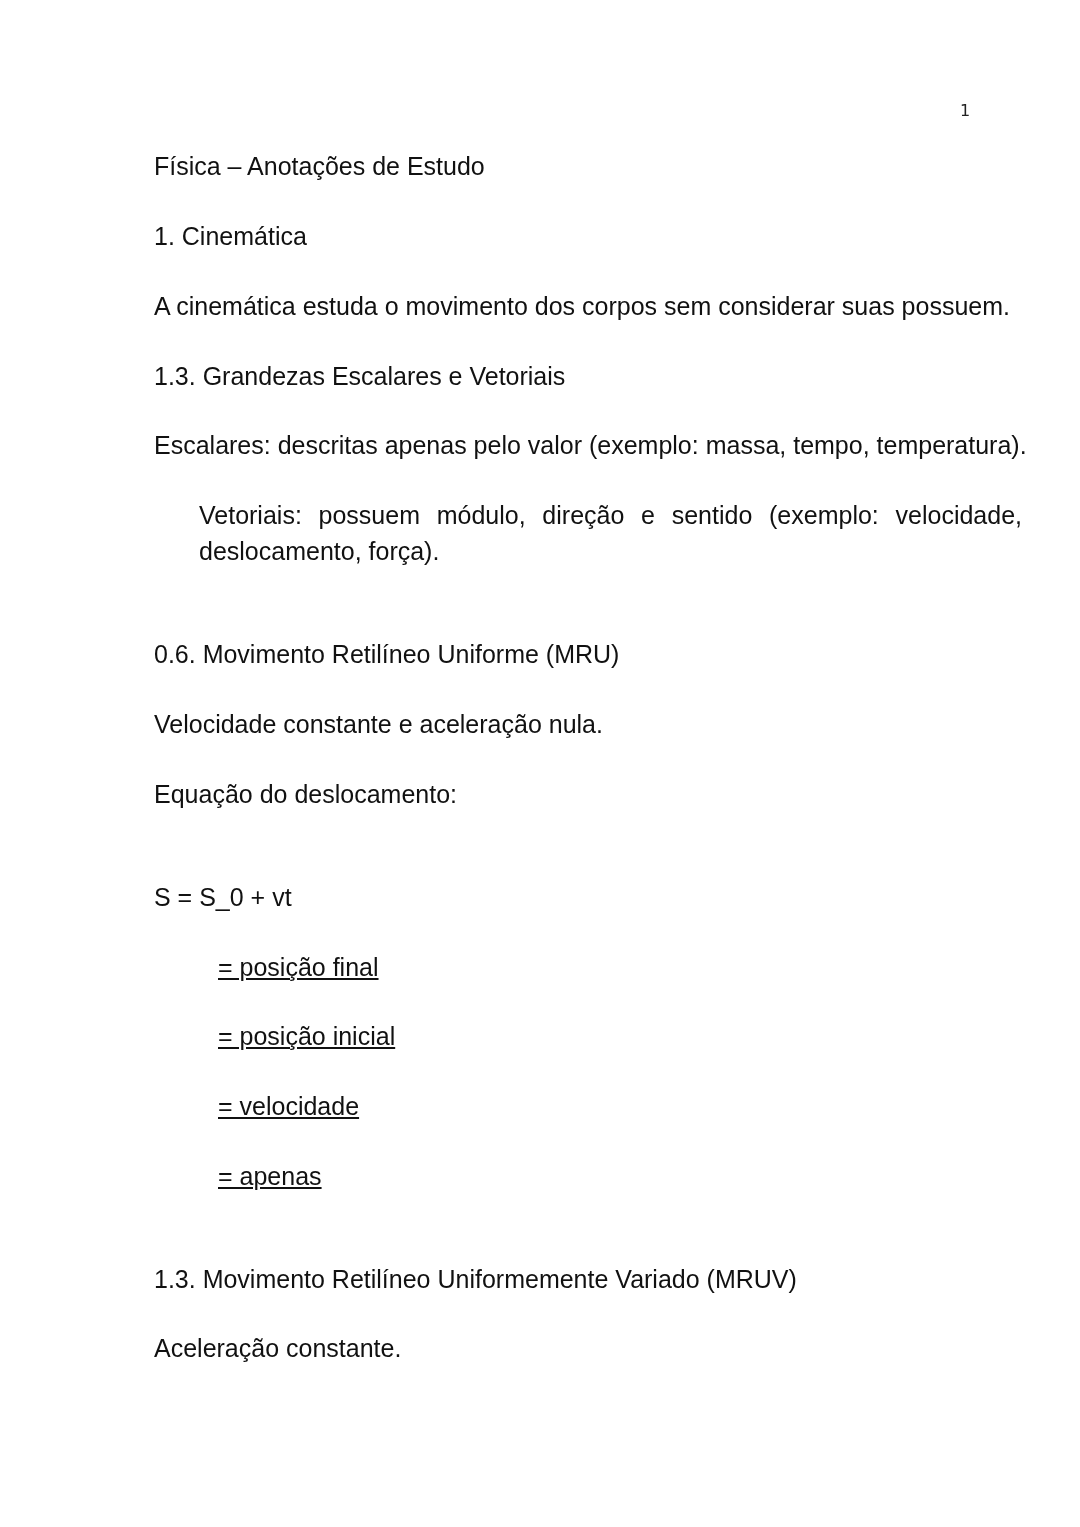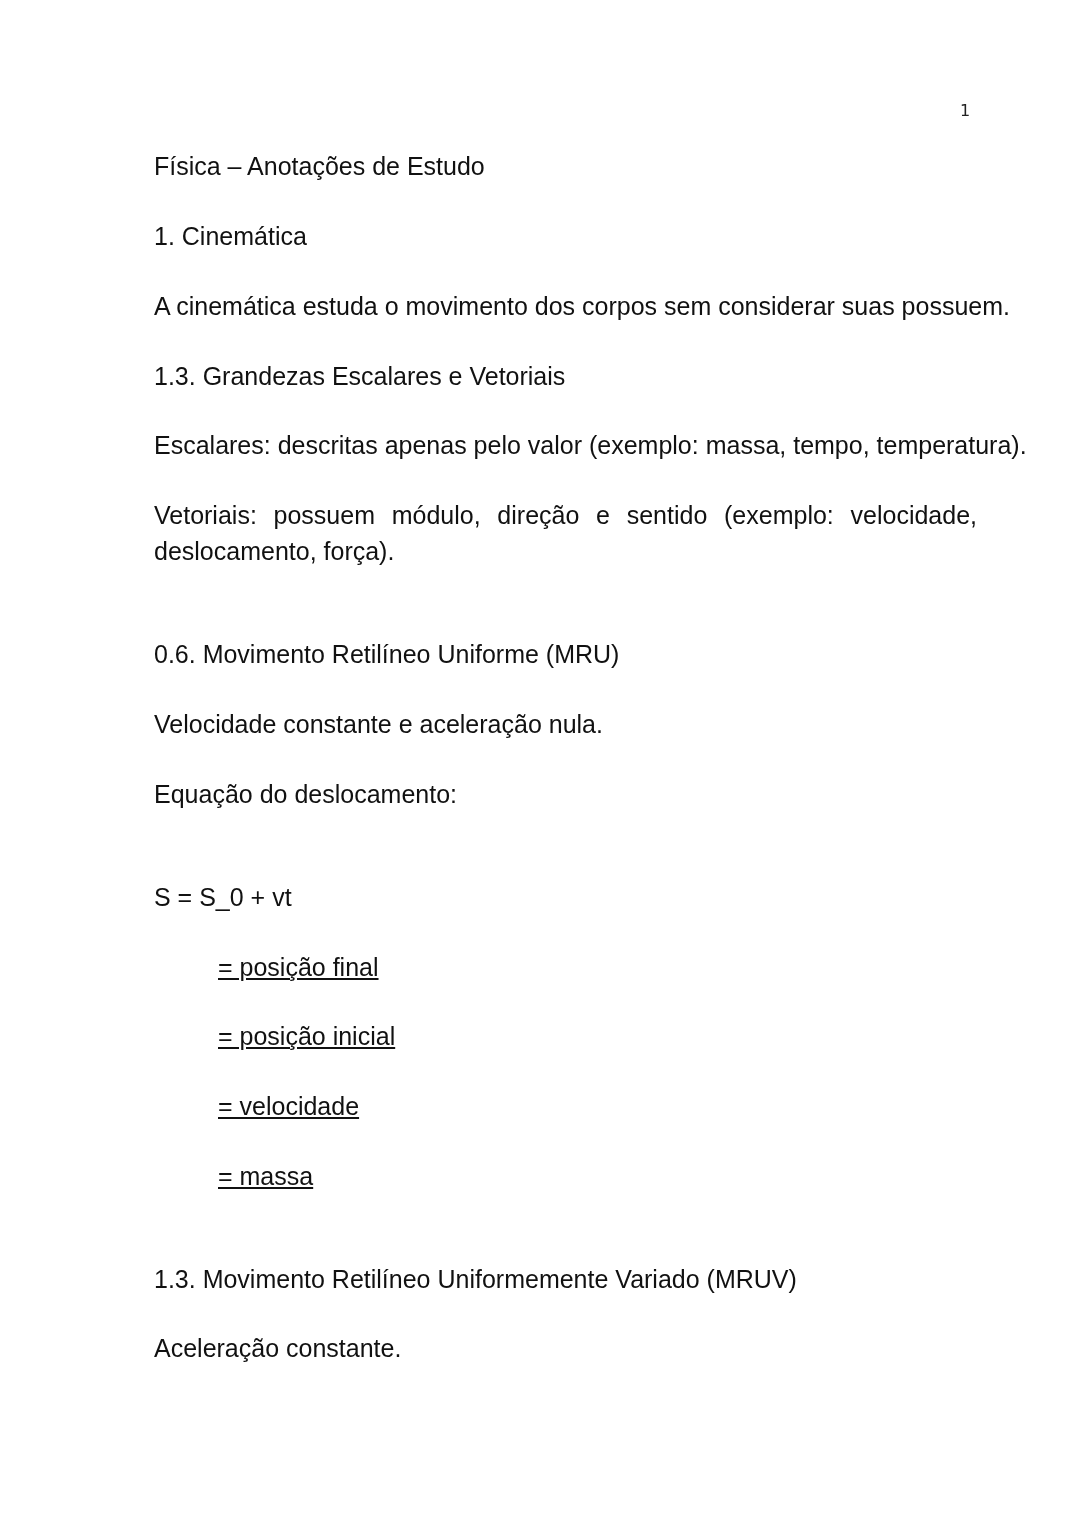--- a/index.html
+++ b/index.html
@@ -33,20 +33,21 @@
     .indent {
       left: 218px;
       text-decoration: underline;
     }
     .justified {
       white-space: normal;
       width: 823px;
       text-align: justify;
       text-align-last: left;
       line-height: 36px;
+      margin-left: 45px;
     }
   </style>
 </head>
 <body>
 
 <div>
   <span class="page-number">1</span>
 
   <div class="line" style="top:152px">Física – Anotações de Estudo</div>
 
@@ -64,18 +65,18 @@
 
   <div class="line" style="top:710px">Velocidade constante e aceleração nula.</div>
 
   <div class="line" style="top:780px">Equação do deslocamento:</div>
 
   <div class="line" style="top:883px">S = S_0 + vt</div>
 
   <div class="line indent" style="top:953px">= posição final</div>
   <div class="line indent" style="top:1022px">= posição inicial</div>
   <div class="line indent" style="top:1092px">= velocidade</div>
-  <div class="line indent" style="top:1162px">= massa</div>
+  <div class="line indent" style="top:1162px">= apenas</div>
 
   <div class="line" style="top:1265px">1.3. Movimento Retilíneo Uniformemente Variado (MRUV)</div>
 
   <div class="line" style="top:1334px">Aceleração constante.</div>
 </div>
 
 </body></html>

